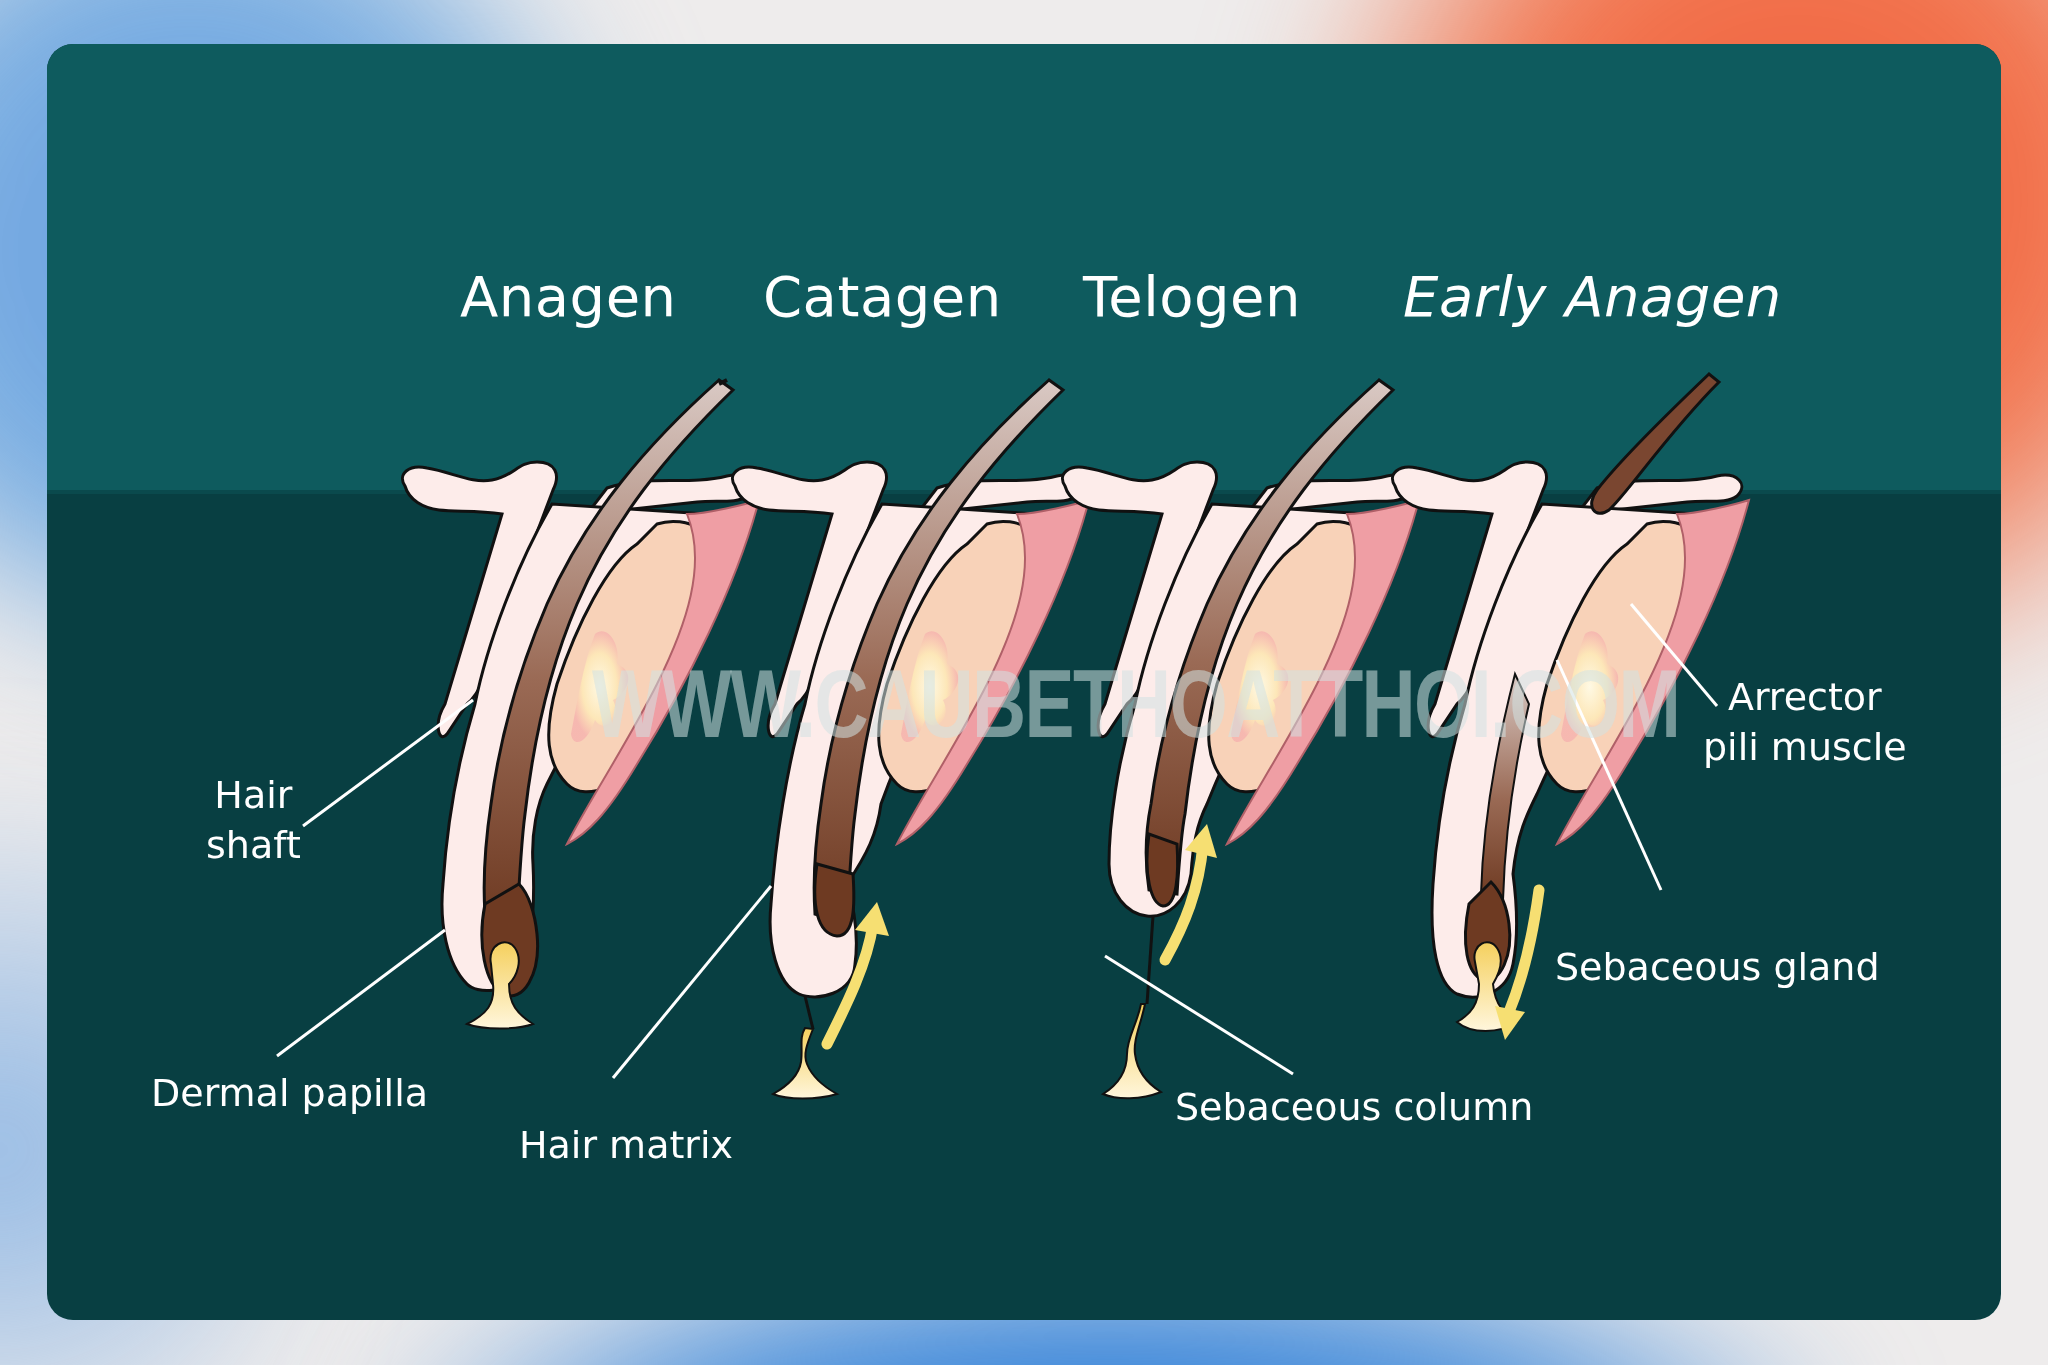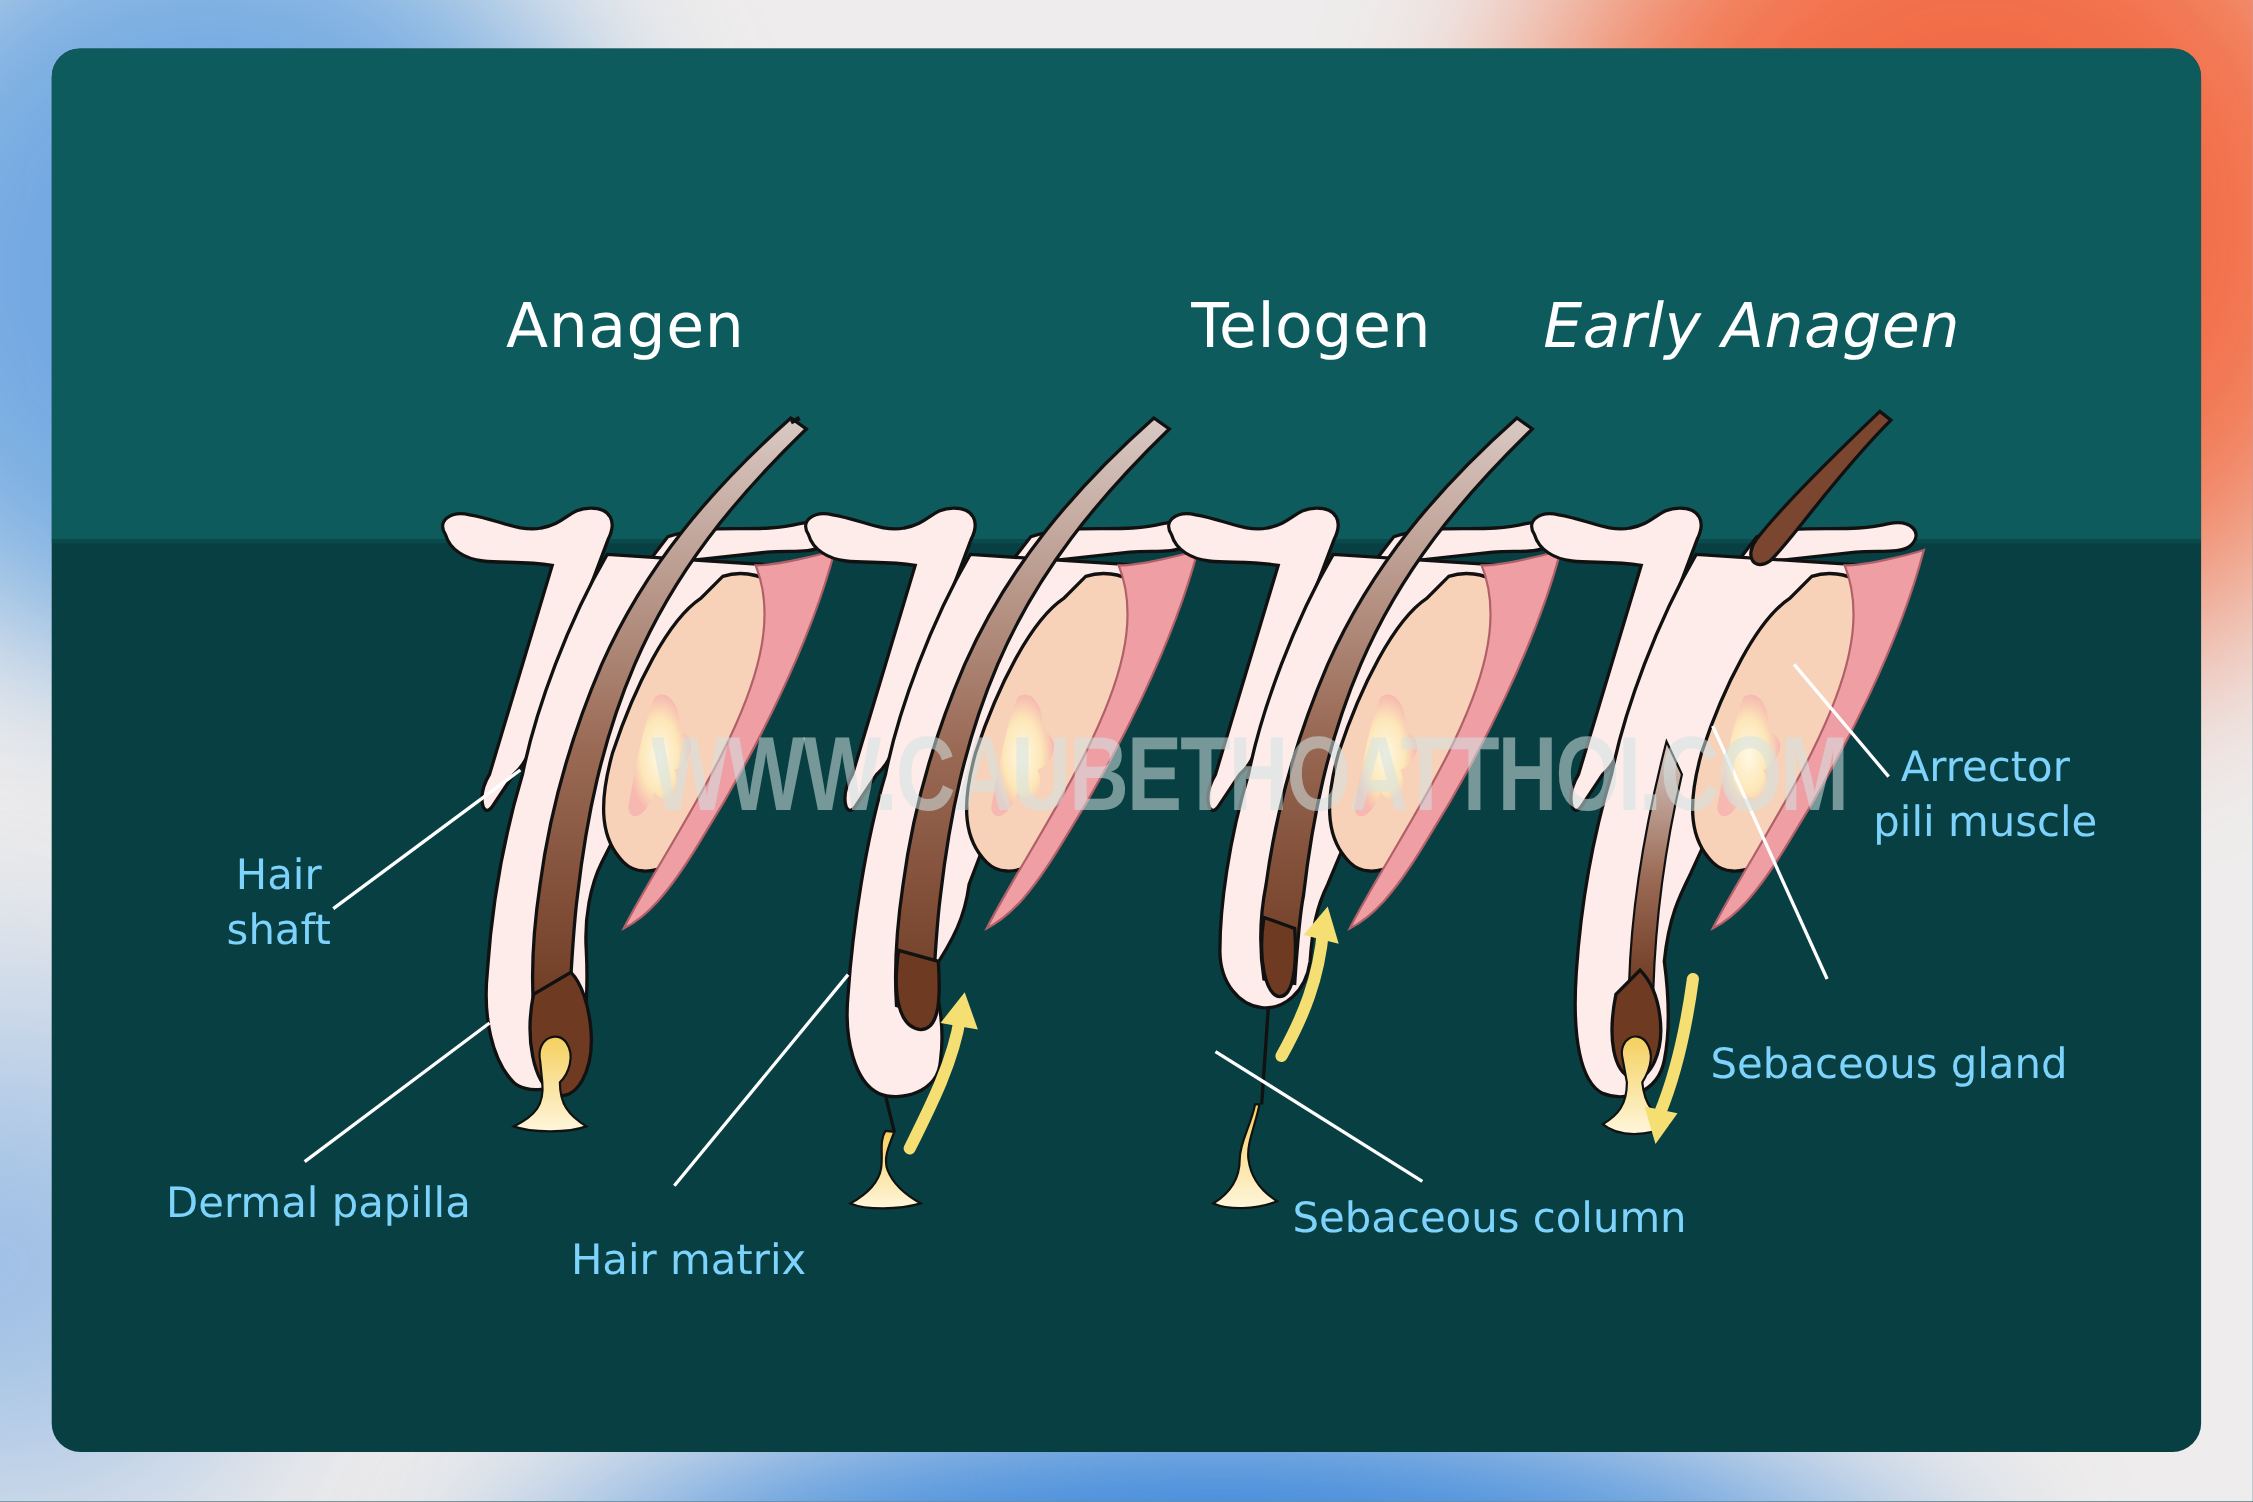--- a/index.html
+++ b/index.html
@@ -21,21 +21,21 @@
   }
   .band-top { position:absolute; left:0; top:0; width:100%; height:448px; background:#0e5b5e; }
   .band-edge { position:absolute; left:0; top:446px; width:100%; height:4px; background:#0a4a4d; }
 
   .stage-title {
     position:absolute; top:220px; color:#ffffff; font-size:56px; font-weight:normal;
     letter-spacing:0.5px; white-space:nowrap;
     font-family:"DejaVu Sans", sans-serif;
   }
   .label {
-    position:absolute; color:#7dd3fc; font-size:38px; line-height:50px; white-space:nowrap;
+    position:absolute; color:#ffffff; font-size:38px; line-height:50px; white-space:nowrap;
     font-family:"DejaVu Sans", sans-serif; text-align:center;
   }
   .label.left { text-align:left; }
   .diagram-svg { position:absolute; left:0; top:0; }
   .watermark {
     position:absolute; left:545px; top:605px; font-size:96px; font-weight:bold;
     color:rgba(210,225,225,0.55); letter-spacing:-2px; white-space:nowrap;
     font-family:"Liberation Sans", sans-serif; transform:scaleX(0.78); transform-origin:left top;
   }
 </style>
@@ -45,20 +45,21 @@
 <div class="bg-blob blob-blue-tl"></div>
 <div class="bg-blob blob-blue-bl"></div>
 <div class="bg-blob blob-orange"></div>
 <div class="bg-blob blob-blue-bottom"></div>
 
 <div class="card">
   <div class="band-top"></div>
   <div class="band-edge"></div>
 
   <div class="stage-title" style="left:413px;">Anagen</div>
+  <div class="stage-title" style="left:716px;">Catagen</div>
   <div class="stage-title" style="left:1036px;">Telogen</div>
   <div class="stage-title" style="left:1356px;font-style:italic;">Early Anagen</div>
 
   <svg class="diagram-svg" width="1954" height="1276" viewBox="0 0 1954 1276">
     <defs>
       <linearGradient id="shaftGrad" x1="0" y1="0" x2="0" y2="1">
         <stop offset="0" stop-color="#d9c9c4"></stop>
         <stop offset="0.55" stop-color="#9a6a55"></stop>
         <stop offset="1" stop-color="#6e3a22"></stop>
       </linearGradient>

